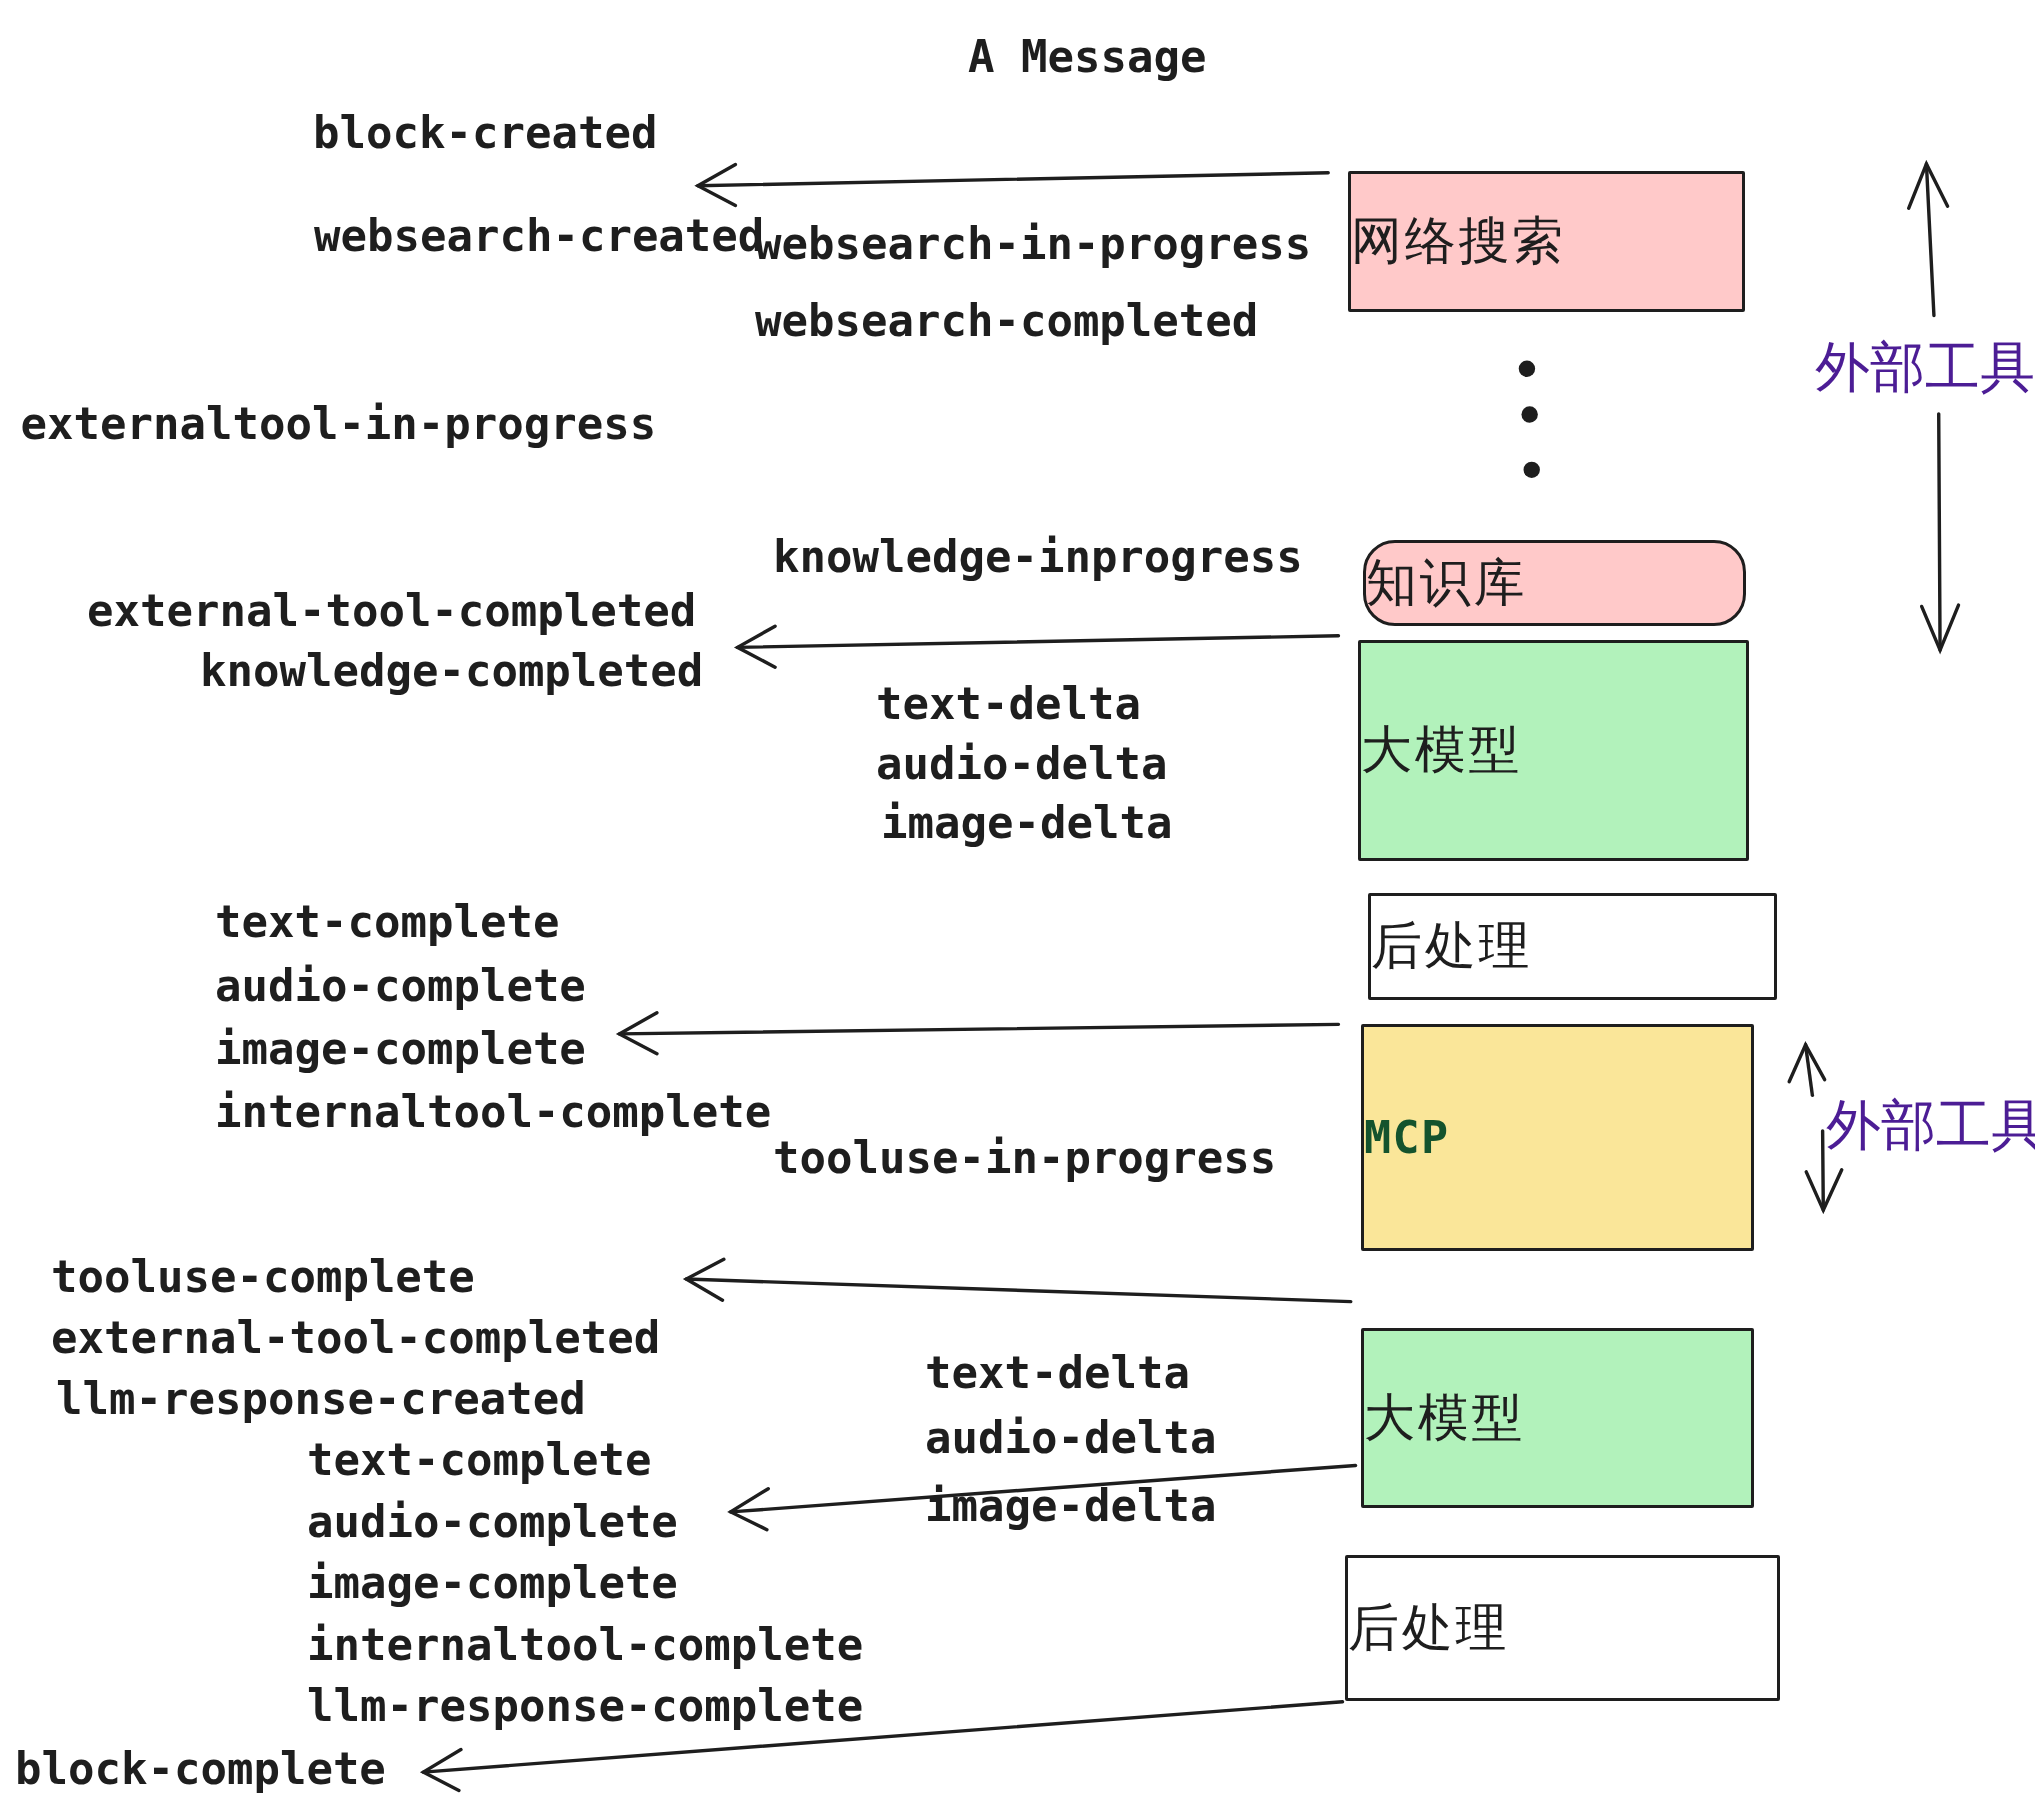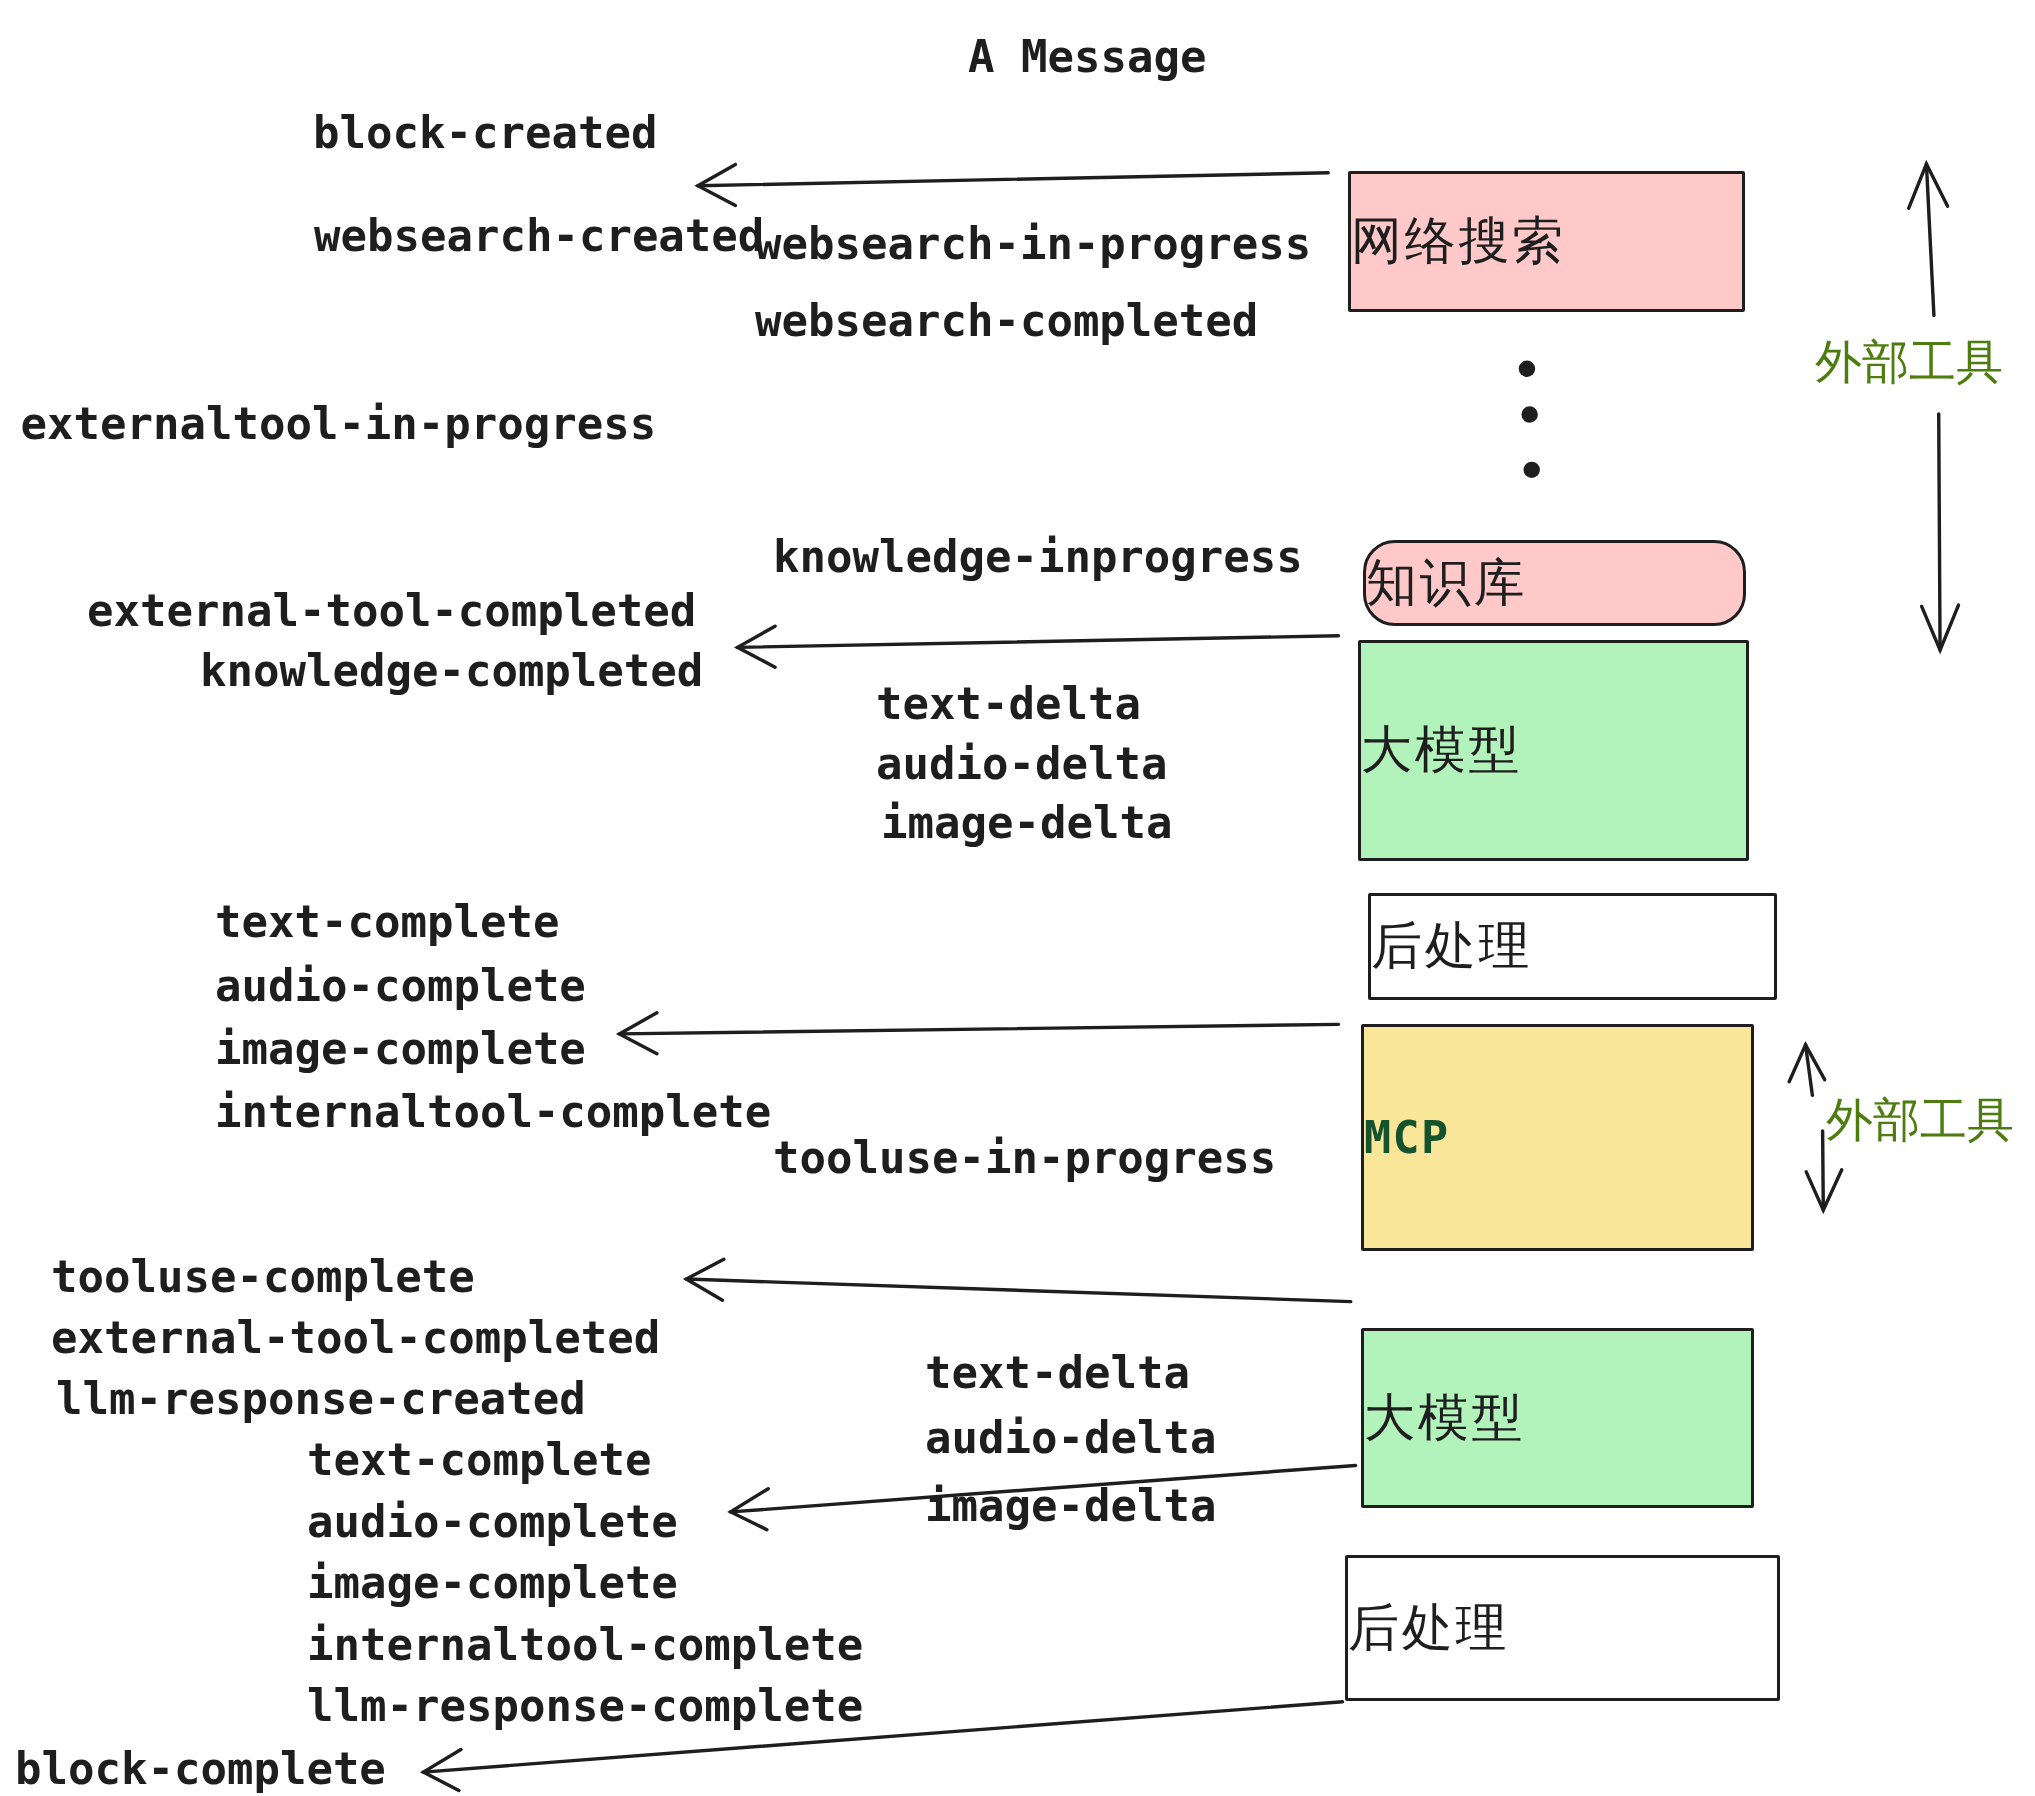--- a/index.html
+++ b/index.html
@@ -34,21 +34,21 @@
   .zh{
     font-family:"DejaVu Sans","Liberation Sans",sans-serif;
     font-size:51px;font-weight:500;color:#1e1e1e;letter-spacing:2.7px;
   }
   .mcp{
     font:700 45px "DejaVu Sans Mono",monospace;color:#14532d;letter-spacing:1.4px;
   }
   .ann{
     position:absolute;
     font-family:"DejaVu Sans","Liberation Sans",sans-serif;
-    font-size:47px;font-weight:500;white-space:nowrap;color:#4d7c0f;
+    font-size:55px;font-weight:500;white-space:nowrap;color:#4c1d95;
   }
   svg.arrows{position:absolute;left:0;top:0;}
 </style>
 </head>
 <body>
 
 <div id="canvas">
 
   <svg class="arrows" width="2035" height="1796" viewBox="0 0 2980 2630" fill="none" stroke="#1e1e1e" stroke-width="5" stroke-linecap="round">
 

